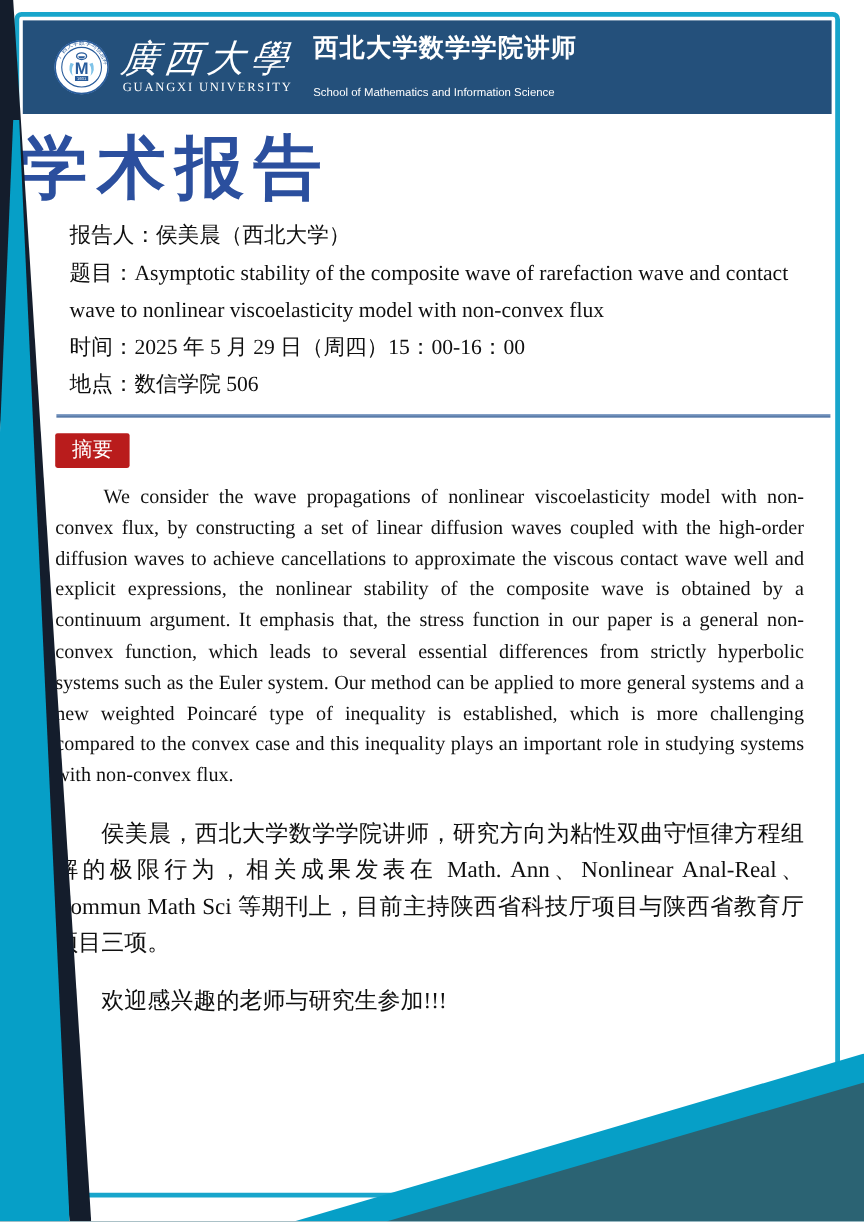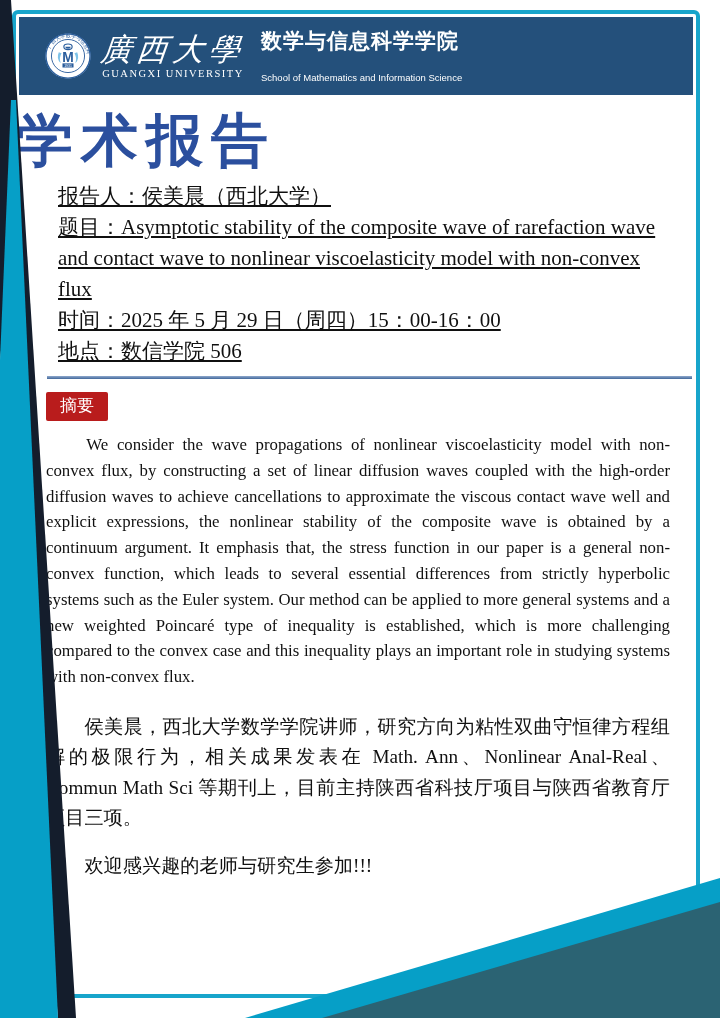--- a/index.html
+++ b/index.html
@@ -67,21 +67,21 @@
     font-size:9.5px;line-height:12px;margin-top:18px;
     font-family:"Liberation Sans","DejaVu Sans",sans-serif;
   }
   
   .page-title{
     margin:14px 0 0 0;text-align:left;
     font-size:57px;line-height:64px;font-weight:bold;color:#2b4f9e;
     letter-spacing:8px;
   }
   
-  .info{margin:8px 26px 0 42px;font-size:21px;line-height:31px;color:#101010;text-decoration:underline;}
+  .info{margin:8px 26px 0 42px;font-size:18px;line-height:31px;color:#101010;}
   .info p{margin:0;}
   
   .divider{
     margin:9px 4px 0 31px;height:3px;border:0;
     background:linear-gradient(to bottom,#8fa9cd,#41679a);
   }
   
   .badge{
     display:inline-block;margin:13px 0 0 30px;padding:3px 14px 4px 14px;
     background:#b91c1c;color:#ffffff;font-size:17px;line-height:22px;
@@ -129,21 +129,21 @@
       <path d="M70 42 q6 14 -4 24 q4 -13 -2 -22 z" fill="#7fc3e8"></path>
       <text x="50" y="62" text-anchor="middle" font-size="30" font-weight="bold" fill="#2a5d9c" font-family="'Liberation Sans',sans-serif">M</text>
       <rect x="38" y="66" width="24" height="9" fill="#2a5d9c"></rect>
       <text x="50" y="73.5" text-anchor="middle" font-size="7.5" fill="#ffffff" font-family="'Liberation Sans',sans-serif">1931</text>
     </svg>
     <div class="univ-block">
       <div class="univ-cn">廣西大學</div>
       <div class="univ-en">GUANGXI UNIVERSITY</div>
     </div>
     <div class="dept-block">
-      <div class="dept-cn">数学与信息科学学院</div>
+      <div class="dept-cn">西北大学数学学院讲师</div>
       <div class="dept-en">School of Mathematics and Information Science</div>
     </div>
   </div>
 
   <div style="height:81px;"></div>
 
   <h1 class="page-title">学术报告</h1>
 
   <div class="info">
     <p><span>报告人：</span><span>侯美晨（西北大学）</span></p>

